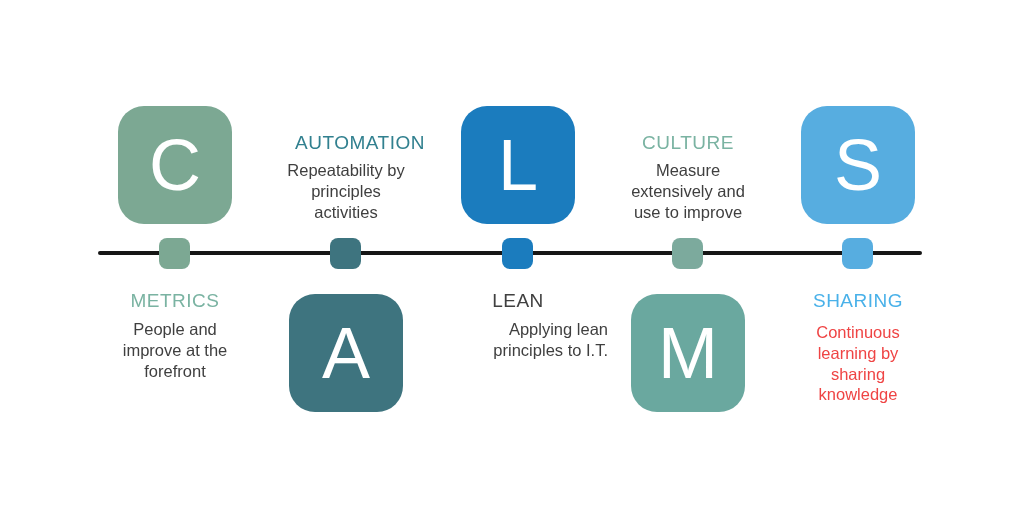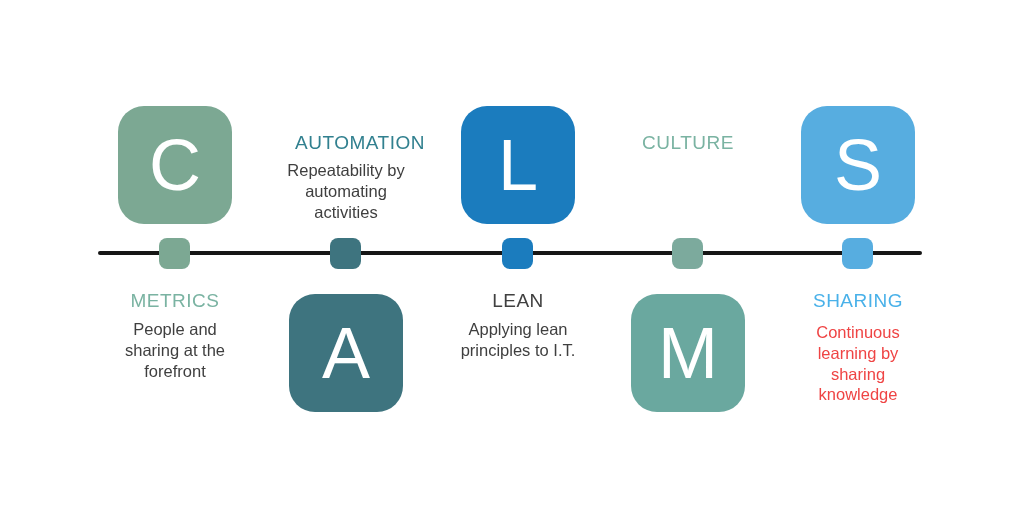--- a/index.html
+++ b/index.html
@@ -93,45 +93,48 @@
 <div class="canvas" style="background: rgb(255, 255, 255);">
 
   <div class="timeline" style="background: rgb(22, 22, 22);"></div>
 
   <div class="letter-box box-c" style="background: rgb(124, 168, 147); color: rgb(255, 255, 255);">
     <span>C</span>
   </div>
   <div class="marker mark-c" style="background: rgb(124, 168, 147);"></div>
   <div class="label label-c" style="color: rgb(122, 179, 162);">METRICS</div>
   <div class="desc desc-c" style="color: rgb(63, 63, 63);">People and
-sharing at the
+improve at the
 forefront</div>
 
   <div class="letter-box box-a" style="background: rgb(62, 116, 127); color: rgb(255, 255, 255);">
     <span>A</span>
   </div>
   <div class="marker mark-a" style="background: rgb(62, 116, 127);"></div>
   <div class="label label-a" style="color: rgb(49, 128, 143);">AUTOMATION</div>
   <div class="desc desc-a" style="color: rgb(63, 63, 63);">Repeatability by
-automating
+principles
 activities</div>
 
   <div class="letter-box box-l" style="background: rgb(27, 124, 190); color: rgb(255, 255, 255);">
     <span>L</span>
   </div>
   <div class="marker mark-l" style="background: rgb(27, 124, 190);"></div>
   <div class="label label-l" style="color: #404040;">LEAN</div>
-  <div class="desc desc-l" style="color: rgb(63, 63, 63);">Applying lean
+  <div class="desc desc-l" style="color: rgb(63, 63, 63); text-align: right;">Applying lean
 principles to I.T.</div>
 
   <div class="letter-box box-m" style="background: rgb(106, 168, 159); color: rgb(255, 255, 255);">
     <span>M</span>
   </div>
   <div class="marker mark-m" style="background: rgb(124, 170, 157);"></div>
   <div class="label label-m" style="color: rgb(122, 179, 162);">CULTURE</div>
+  <div class="desc desc-m" style="color: rgb(63, 63, 63);">Measure
+extensively and
+use to improve</div>
 
   <div class="letter-box box-s" style="background: rgb(87, 173, 224); color: rgb(255, 255, 255);">
     <span>S</span>
   </div>
   <div class="marker mark-s" style="background: rgb(87, 173, 224);"></div>
   <div class="label label-s" style="color: rgb(73, 177, 233);">SHARING</div>
   <div class="desc desc-s" style="color: #ef4444;">Continuous
 learning by
 sharing
 knowledge</div>

